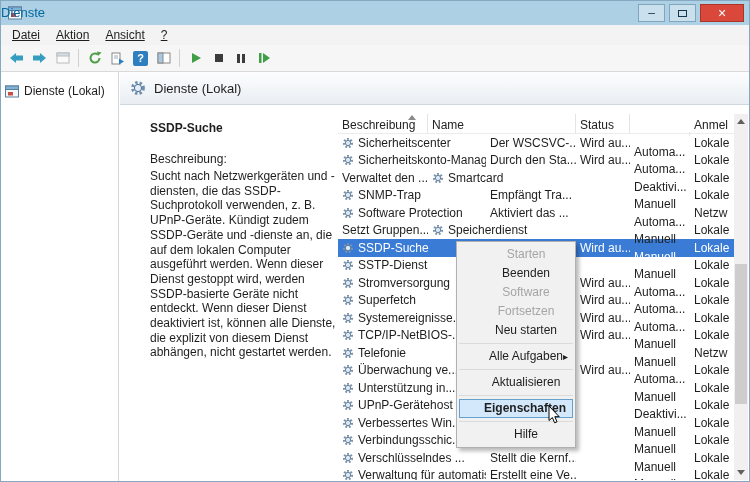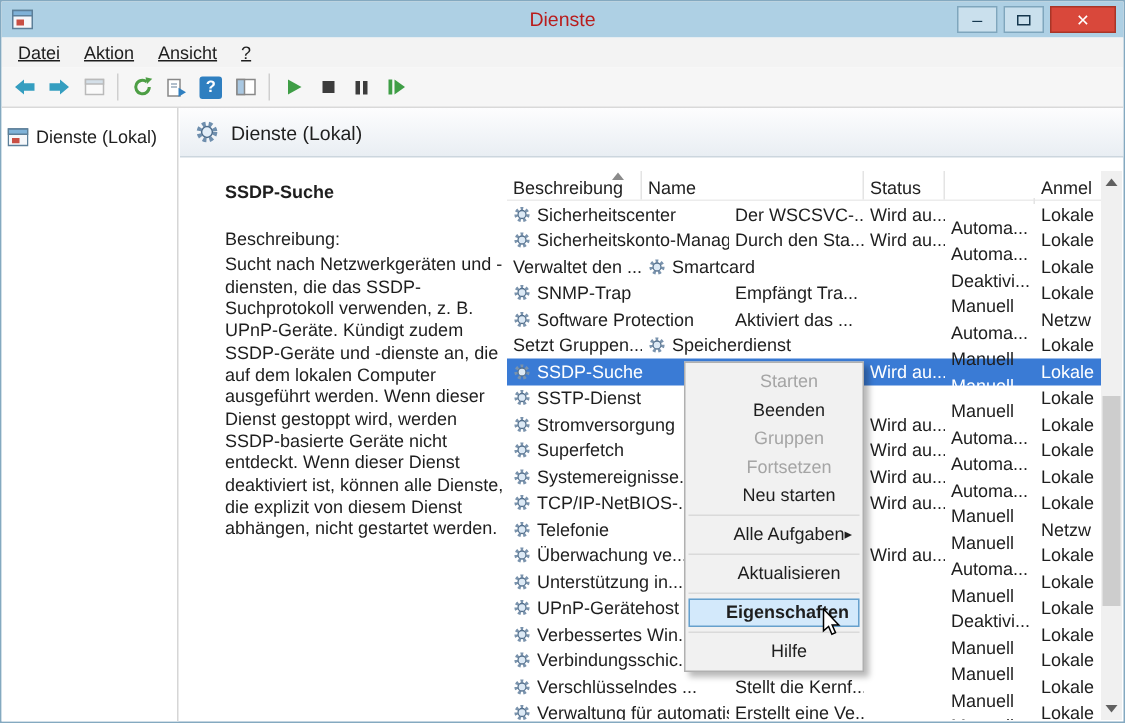--- a/index.html
+++ b/index.html
@@ -2,21 +2,21 @@
 <html><head>
 <meta charset="utf-8">
 <style>
   * { margin:0; padding:0; box-sizing:border-box; }
   body { background:#d8d8d8; font-family:"Liberation Sans","DejaVu Sans",sans-serif; }
   .window { position:relative; width:750px; height:482px; background:#fff;
             border:1px solid #84a9c0; overflow:hidden; font-size:12px; color:#1e1e1e; }
 
   
   .titlebar { position:absolute; top:0; left:0; right:0; height:24px; background:#aed0e4; }
-  .tb-title { position:absolute; left:0; right:0; top:4px; text-align:center; font-size:13px; color:#b91c1c; }
+  .tb-title { position:absolute; left:0; right:0; top:4px; font-size:13px; color:#0369a1; }
   .app-icon { position:absolute; left:7px; top:5px; }
   .win-controls { position:absolute; right:5px; top:3px; display:flex; gap:4px; }
   .wc { width:27px; height:18px; display:flex; align-items:center; justify-content:center;
         border:1px solid #7fa6bd; background:rgba(255,255,255,.35); color:#15374e; font-size:12px; cursor:default; }
   .wc.max i { display:block; width:9px; height:7px; border:1px solid #15374e; }
   .wc.close { width:44px; background:#d9483b; border-color:#a93527; color:#fff; font-size:14px; }
 
   
   .menubar { position:absolute; top:24px; left:0; right:0; height:20px; background:#f3f3f3;
              display:flex; align-items:center; padding-left:3px;text-decoration:underline; }
@@ -523,21 +523,21 @@
       </div>
     <div class="vs-thumb"></div>
     <div class="vs-btn vs-down">
         <div class="tri-down"></div>
       </div>
   </div>
 
   <div class="ctx">
       <div class="mi disabled"><span>Starten</span></div>
       <div class="mi"><span>Beenden</span></div>
-      <div class="mi disabled"><span>Gruppen</span></div>
+      <div class="mi disabled"><span>Software</span></div>
       <div class="mi disabled"><span>Fortsetzen</span></div>
       <div class="mi"><span>Neu starten</span></div>
       <div class="msep"></div>
       <div class="mi"><span>Alle Aufgaben</span><span class="sub">▸</span></div>
       <div class="msep"></div>
       <div class="mi"><span>Aktualisieren</span></div>
       <div class="msep"></div>
       <div class="mi highlight bold"><span>Eigenschaften</span></div>
       <div class="msep"></div>
       <div class="mi"><span>Hilfe</span></div>

